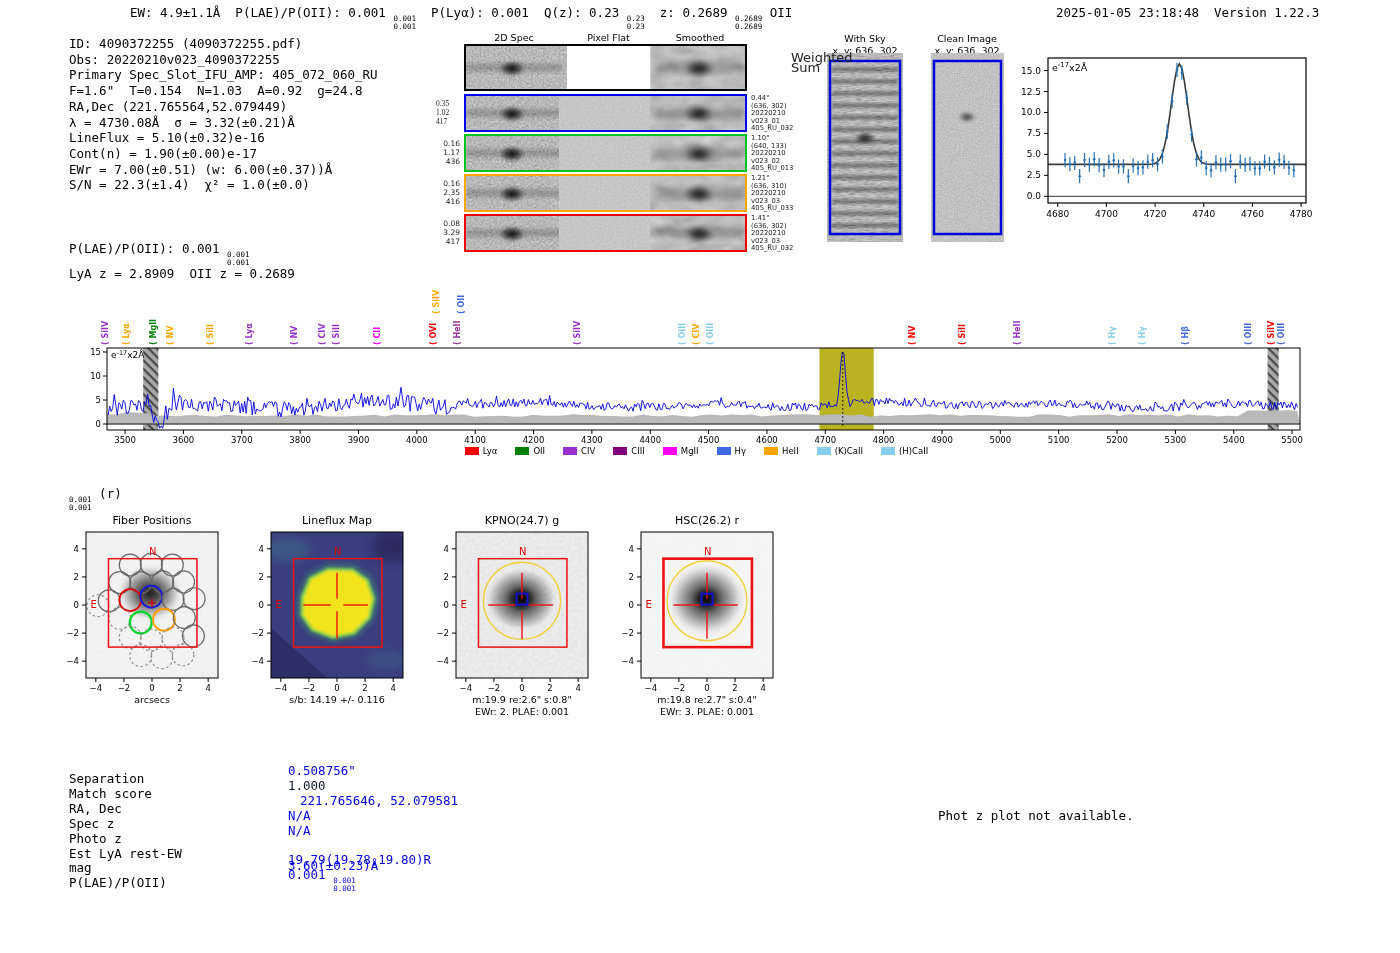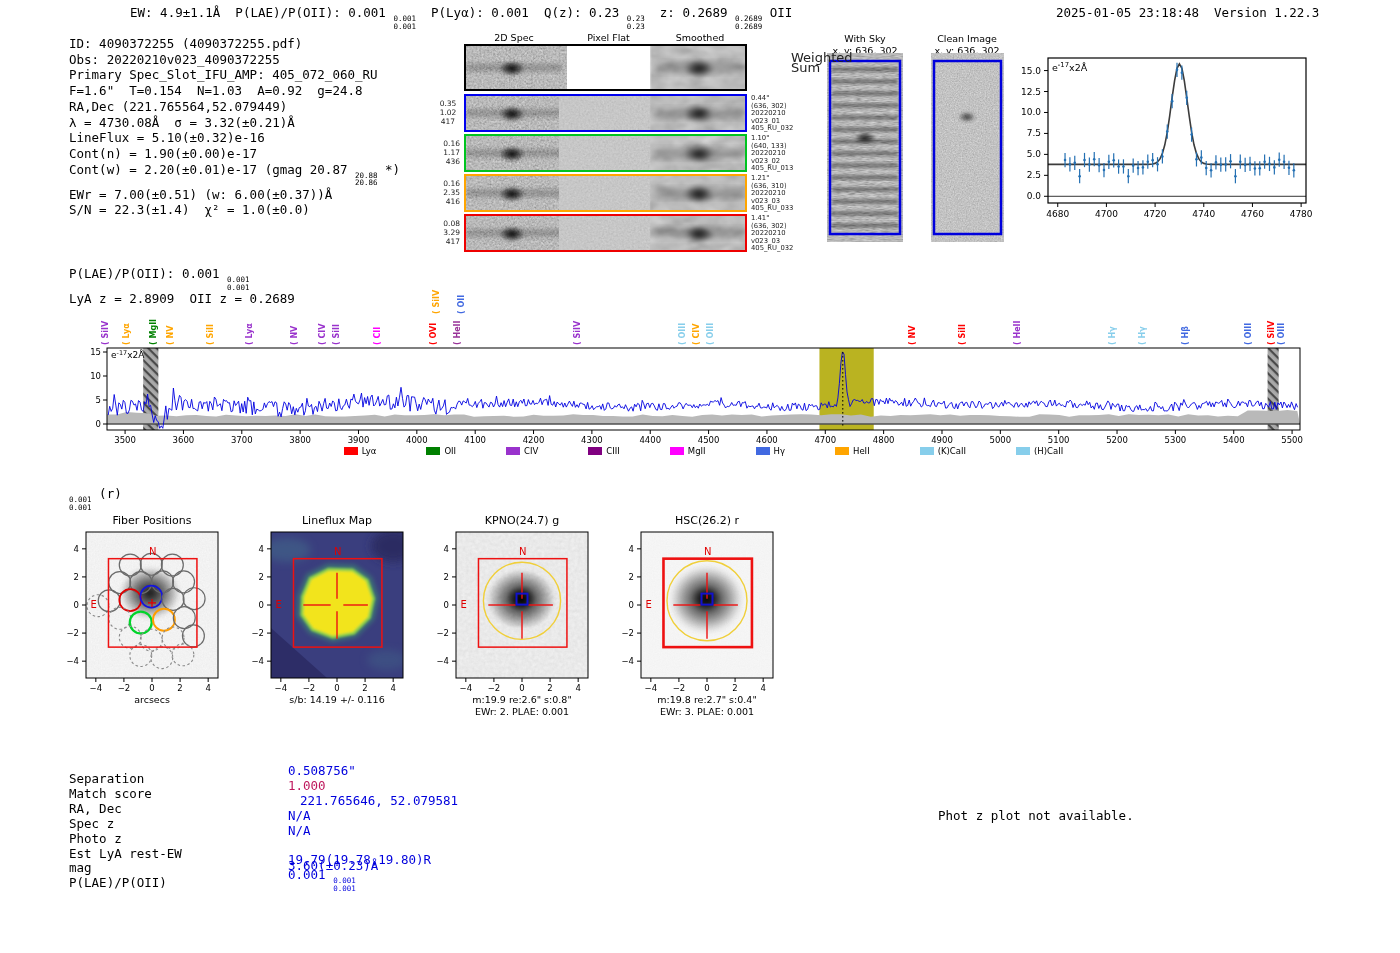--- a/index.html
+++ b/index.html
@@ -30,21 +30,20 @@
 
   <div class="abs" id="info-block" style="left:69px;top:36px;">
       <div class="mono" style="line-height:15.7px;"><span>ID: 4090372255 (4090372255.pdf)</span></div>
       <div class="mono" style="line-height:15.7px;"><span>Obs: 20220210v023_4090372255</span></div>
       <div class="mono" style="line-height:15.7px;"><span>Primary Spec_Slot_IFU_AMP: 405_072_060_RU</span></div>
       <div class="mono" style="line-height:15.7px;"><span>F=1.6"  T=0.154  N=1.03  A=0.92  g=24.8</span></div>
       <div class="mono" style="line-height:15.7px;"><span>RA,Dec (221.765564,52.079449)</span></div>
       <div class="mono" style="line-height:15.7px;"><span>λ = 4730.08Å  σ = 3.32(±0.21)Å</span></div>
       <div class="mono" style="line-height:15.7px;"><span>LineFlux = 5.10(±0.32)e-16</span></div>
       <div class="mono" style="line-height:15.7px;"><span>Cont(n) = 1.90(±0.00)e-17</span></div>
-      <div class="mono" style="line-height:15.7px;"><span>Cont(w) = 2.20(±0.01)e-17 (gmag 20.87 </span><span class="stack"><span>20.88</span><span>20.86</span></span><span> *)</span></div>
       <div class="mono" style="line-height:15.7px;"><span>EWr = 7.00(±0.51) (w: 6.00(±0.37))Å</span></div>
       <div class="mono" style="line-height:15.7px;"><span>S/N = 22.3(±1.4)  χ² = 1.0(±0.0)</span></div>
       <div class="mono" style="line-height:15.7px;margin-top:48px;"><span>P(LAE)/P(OII): 0.001 </span><span class="stack"><span>0.001</span><span>0.001</span></span></div>
       <div class="mono" style="line-height:15.7px;"><span>LyA z = 2.8909  OII z = 0.2689</span></div>
     </div>
 
   <div class="abs sans center" style="left:466px;top:32px;width:96px;font-size:9.5px;">2D Spec</div>
   <div class="abs sans center" style="left:564px;top:32px;width:89px;font-size:9.5px;">Pixel Flat</div>
   <div class="abs sans center" style="left:655px;top:32px;width:90px;font-size:9.5px;">Smoothed</div>
 
@@ -338,21 +337,21 @@
       <text x="924.76" y="77" transform="rotate(-90 924.76 77)" text-anchor="start" font-size="8" font-weight="bold" fill="#9932cc" font-family="DejaVu Sans, sans-serif">( HeII</text>
       <text x="1019.8705" y="77" transform="rotate(-90 1019.8705 77)" text-anchor="start" font-size="8" font-weight="bold" fill="#87ceeb" font-family="DejaVu Sans, sans-serif">( Hγ</text>
       <text x="1049.6290000000001" y="77" transform="rotate(-90 1049.6290000000001 77)" text-anchor="start" font-size="8" font-weight="bold" fill="#87ceeb" font-family="DejaVu Sans, sans-serif">( Hγ</text>
       <text x="1092.808" y="77" transform="rotate(-90 1092.808 77)" text-anchor="start" font-size="8" font-weight="bold" fill="#4169e1" font-family="DejaVu Sans, sans-serif">( Hβ</text>
       <text x="1155.826" y="77" transform="rotate(-90 1155.826 77)" text-anchor="start" font-size="8" font-weight="bold" fill="#4169e1" font-family="DejaVu Sans, sans-serif">( OIII</text>
       <text x="1179.166" y="77" transform="rotate(-90 1179.166 77)" text-anchor="start" font-size="8" font-weight="bold" fill="#ff0000" font-family="DejaVu Sans, sans-serif">( SiIV</text>
       <text x="1188.502" y="77" transform="rotate(-90 1188.502 77)" text-anchor="start" font-size="8" font-weight="bold" fill="#4169e1" font-family="DejaVu Sans, sans-serif">( OIII</text>
       <text x="16" y="90" font-size="9" fill="#000" font-family="DejaVu Sans, sans-serif">e<tspan dy="-3.42" font-size="6.4799999999999995">-17</tspan><tspan dy="3.42">x2Å</tspan></text>
     </svg>
 
-  <div id="legend" style="left:107px;top:444px;width:1193px;height:14px;gap:32px;">
+  <div id="legend" style="left:100px;top:444px;width:1193px;height:14px;">
       <span class="legitem">
         <span class="legswatch" style="background: rgb(255, 0, 0);"></span>
         <span>Lyα</span>
       </span>
       <span class="legitem">
         <span class="legswatch" style="background: rgb(0, 128, 0);"></span>
         <span>OII</span>
       </span>
       <span class="legitem">
         <span class="legswatch" style="background: rgb(153, 50, 204);"></span>
@@ -385,21 +384,21 @@
     </div>
 
   <div class="abs mono" style="left:69px;top:486px;"><span class="stack"><span>0.001</span><span>0.001</span></span><span> (r)</span></div>
 
   <div id="cutouts"></div>
 
   <div class="abs" id="match-table" style="left:69px;top:771px;width:600px;height:130px;">
       <div class="mono" style="position:absolute;left:0;top:0px;">Separation</div>
       <div class="mono blue" style="position:absolute;left:219px;top:-8px;color:#0000dd;"><span>0.508756"</span></div>
       <div class="mono" style="position:absolute;left:0;top:14.9px;">Match score</div>
-      <div class="mono blue" style="position:absolute;left:219px;top:6.9px;color:#be185d;"><span>1.000</span></div>
+      <div class="mono blue" style="position:absolute;left:219px;top:6.9px;color:#0f172a;"><span>1.000</span></div>
       <div class="mono" style="position:absolute;left:0;top:29.8px;">RA, Dec</div>
       <div class="mono blue" style="position:absolute;left:231px;top:21.8px;color:#0000dd;"><span>221.765646, 52.079581</span></div>
       <div class="mono" style="position:absolute;left:0;top:44.7px;">Spec z</div>
       <div class="mono blue" style="position:absolute;left:219px;top:36.7px;color:#0000dd;"><span>N/A</span></div>
       <div class="mono" style="position:absolute;left:0;top:59.6px;">Photo z</div>
       <div class="mono blue" style="position:absolute;left:219px;top:51.6px;color:#0000dd;"><span>N/A</span></div>
       <div class="mono" style="position:absolute;left:0;top:74.5px;">Est LyA rest-EW</div>
       <div class="mono blue" style="position:absolute;left:219px;top:66.5px;color:#0000dd;margin-top:20px;"><span>3.60(±0.23)Å</span></div>
       <div class="mono" style="position:absolute;left:0;top:89.4px;">mag</div>
       <div class="mono blue" style="position:absolute;left:219px;top:81.4px;color:#0000dd;"><span>19.79(19.78,19.80)R</span></div>
@@ -522,21 +521,21 @@
         </defs>
         <rect x="0" y="0" width="96" height="34" filter="url(#n10)"></rect>
         <rect x="0" y="13" width="96" height="8" fill="#000" opacity="0.2" filter="url(#bl1)"></rect>
         <ellipse cx="46" cy="18" rx="13" ry="8" fill="url(#db10g)" filter="url(#db10b)"></ellipse>
         <rect x="98" y="0" width="89" height="34" filter="url(#n11)"></rect>
         <rect x="189" y="0" width="90" height="34" filter="url(#n12)"></rect>
         <rect x="189" y="12" width="90" height="10" fill="#000" opacity="0.22" filter="url(#bl21)"></rect>
         <ellipse cx="233" cy="18" rx="15" ry="9" fill="url(#db12g)" filter="url(#db12b)"></ellipse>
       </svg>
     </div>
-    <div class="lbl-sm" style="left:436px;top:99px;width:24px;text-align:center;font-size:7.5px;line-height:9px;">
+    <div class="lbl-sm" style="left:436px;top:99px;width:24px;text-align:left;font-size:7.5px;line-height:9px;font-family:Liberation Serif, serif;">
       <div>0.35</div>
       <div>1.02</div>
       <div>417</div>
     </div>
     <div class="lbl-sm" style="left:751px;top:95px;width:64px;font-size:6.8px;line-height:7.6px;">
       <div>0.44"</div>
       <div>(636, 302)</div>
       <div>20220210</div>
       <div>v023_01</div>
       <div>405_RU_032</div>

